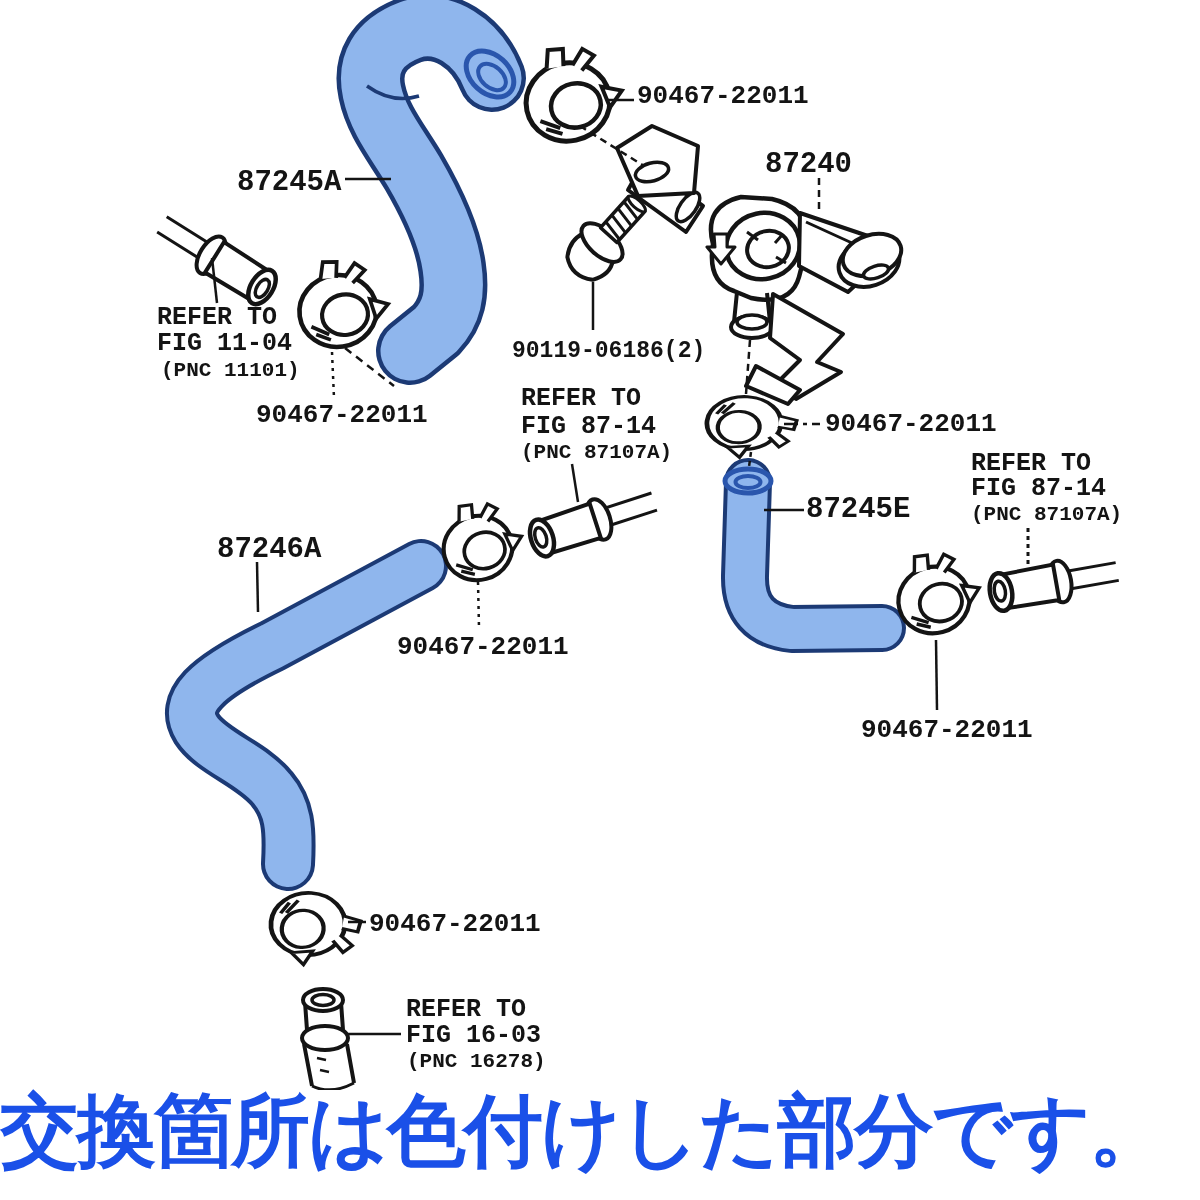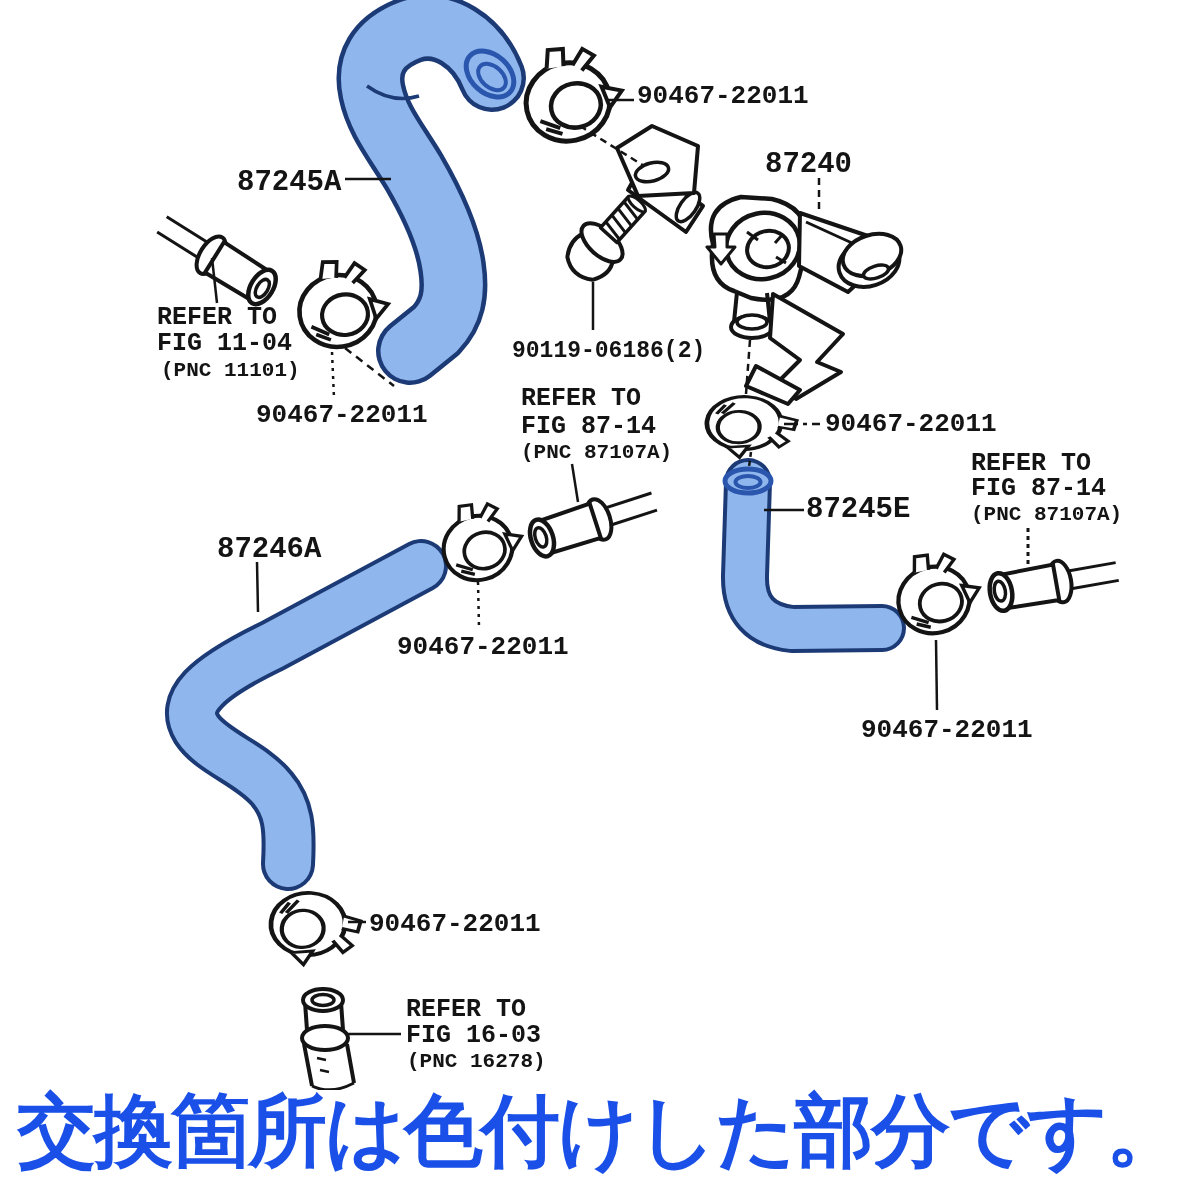--- a/index.html
+++ b/index.html
@@ -9,21 +9,21 @@
   }
   #stage{position:absolute;left:0;top:0;}
   .lbl{
     font-family:"Liberation Mono","DejaVu Sans Mono",monospace;
     font-weight:bold;fill:#141414;letter-spacing:0px;
   }
   .fs29{font-size:29px}.fs26{font-size:26px}.fs25{font-size:25px}
   .fs23{font-size:23px}.fs21{font-size:21px}
   .part{stroke:#141414;fill:#ffffff;}
   #banner{
-    position:absolute;left:0;top:1086px;width:1200px;text-align:center;
+    position:absolute;left:0;top:1086px;width:1200px;text-align:left;
     font-family:"Liberation Sans",sans-serif;font-weight:900;
     font-size:79px;line-height:1.15;color:#1a50e8;letter-spacing:-2px;
     white-space:nowrap;
   }
 </style>
 </head>
 <body>
 
 <svg id="stage" width="1200" height="1090" viewBox="0 0 1200 1090">
 

